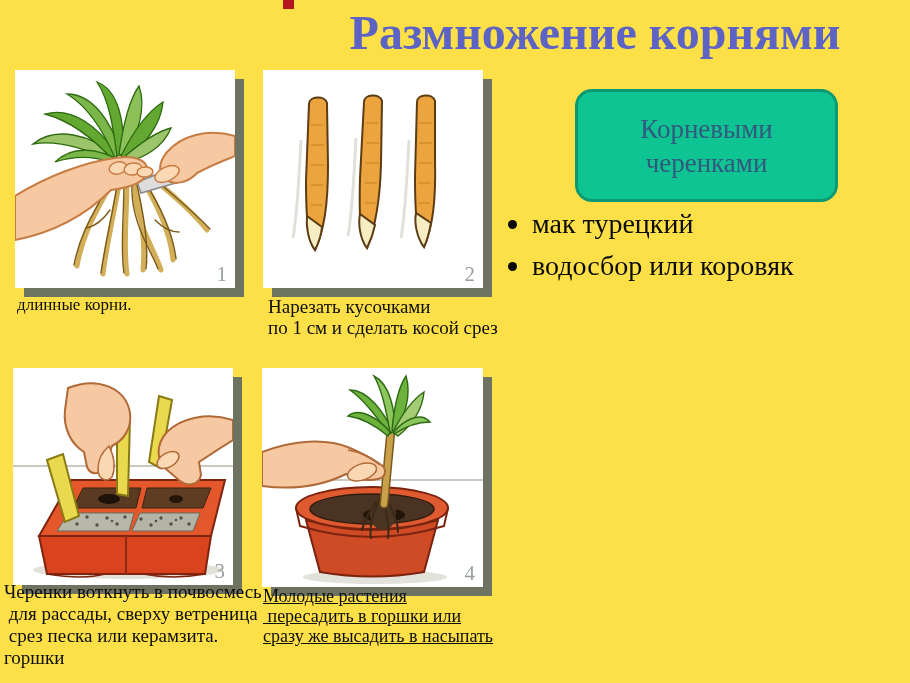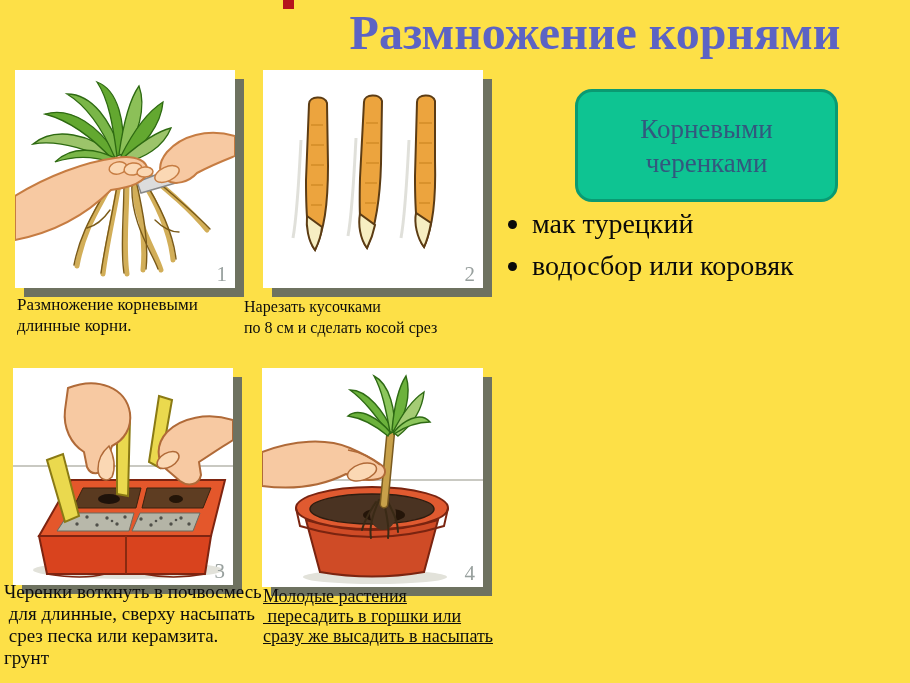--- a/index.html
+++ b/index.html
@@ -22,21 +22,21 @@
   .p2{left:263px;top:70px;width:220px;height:218px;}
   .p3{left:13px;top:368px;width:220px;height:217px;}
   .p4{left:262px;top:368px;width:221px;height:219px;}
   .step-num{
     position:absolute;right:8px;bottom:2px;
     font-size:21px;color:#98a09e;line-height:24px;
   }
   .caption{position:absolute;color:#0d0d0d;}
   .caption div{white-space:pre;}
   .c1{left:17px;top:294px;font-size:17px;line-height:21px;}
-  .c2{left:244px;top:296px;font-size:16px;line-height:21px;}
+  .c2{left:268px;top:296px;font-size:19px;line-height:21px;}
   .c3{left:4px;top:581px;font-size:19px;line-height:22px;}
   .c4{left:263px;top:586px;font-size:18px;line-height:20px;text-decoration:underline;}
   .callout{
     position:absolute;left:575px;top:89px;width:263px;height:113px;
     background:#0ec492;border:3px solid #0a9a72;border-radius:17px;
     box-sizing:border-box;display:flex;align-items:center;justify-content:center;
     text-align:center;cursor:pointer;
   }
   .callout span{
     display:block;width:190px;font-size:27px;line-height:34px;color:#33587e;
@@ -226,32 +226,31 @@
       </g>
 
       <path d="M0,84 C32,72 64,70 88,80 C104,87 112,92 118,96 C125,100 125,109 116,111 C104,114 92,110 84,106 C60,118 30,122 0,118 Z" fill="#f7c9a2" stroke="#b06a38" stroke-width="2"></path>
       <ellipse cx="100" cy="104" rx="15" ry="8" transform="rotate(-18 100 104)" fill="#fbd8b4" stroke="#b06a38" stroke-width="1.5"></ellipse>
       <path d="M86,82 C98,84 110,90 118,97" fill="none" stroke="#b06a38" stroke-width="1.5"></path>
     </svg>
     <span class="step-num">4</span>
   </div>
 
   <div class="caption c1">
-    <div>Размножение корневыми</div>
     <div>длинные корни.</div>
   </div>
   <div class="caption c2">
     <div>Нарезать кусочками</div>
-    <div>по 8 см и сделать косой срез</div>
+    <div>по 1 см и сделать косой срез</div>
   </div>
   <div class="caption c3">
     <div>Черенки воткнуть в почвосмесь</div>
-    <div> для длинные, сверху насыпать</div>
+    <div> для рассады, сверху ветреница</div>
     <div> срез песка или керамзита.</div>
-    <div>грунт</div>
+    <div>горшки</div>
   </div>
   <div class="caption c4">
     <div>Молодые растения</div>
     <div> пересадить в горшки или</div>
     <div>сразу же высадить в насыпать</div>
   </div>
 
   <div class="callout">
     <span>Корневыми черенками</span>
   </div>

